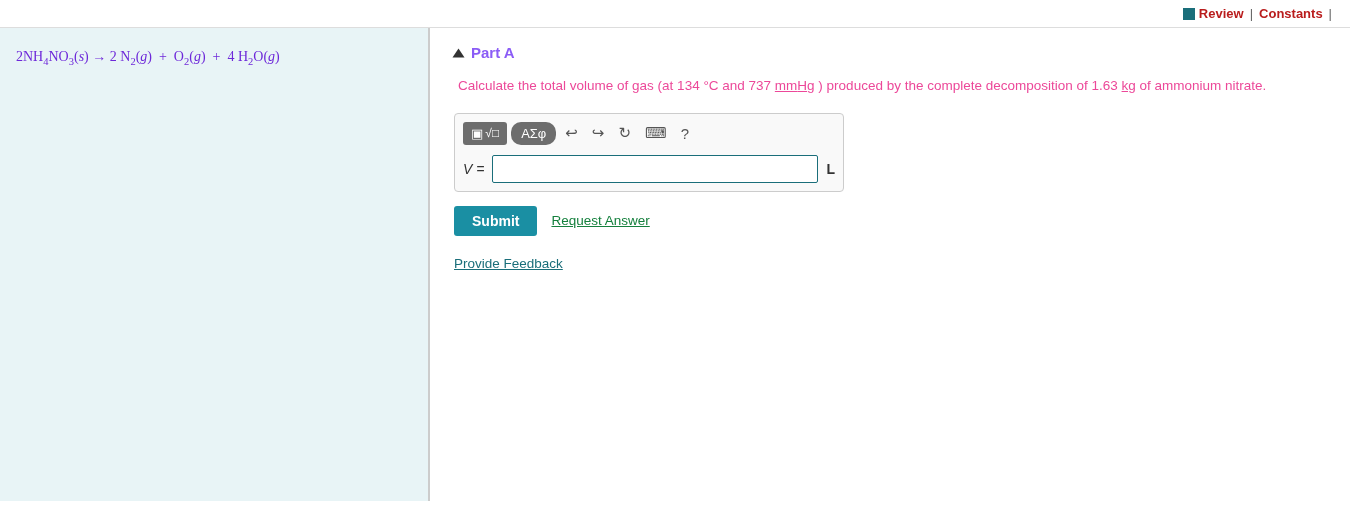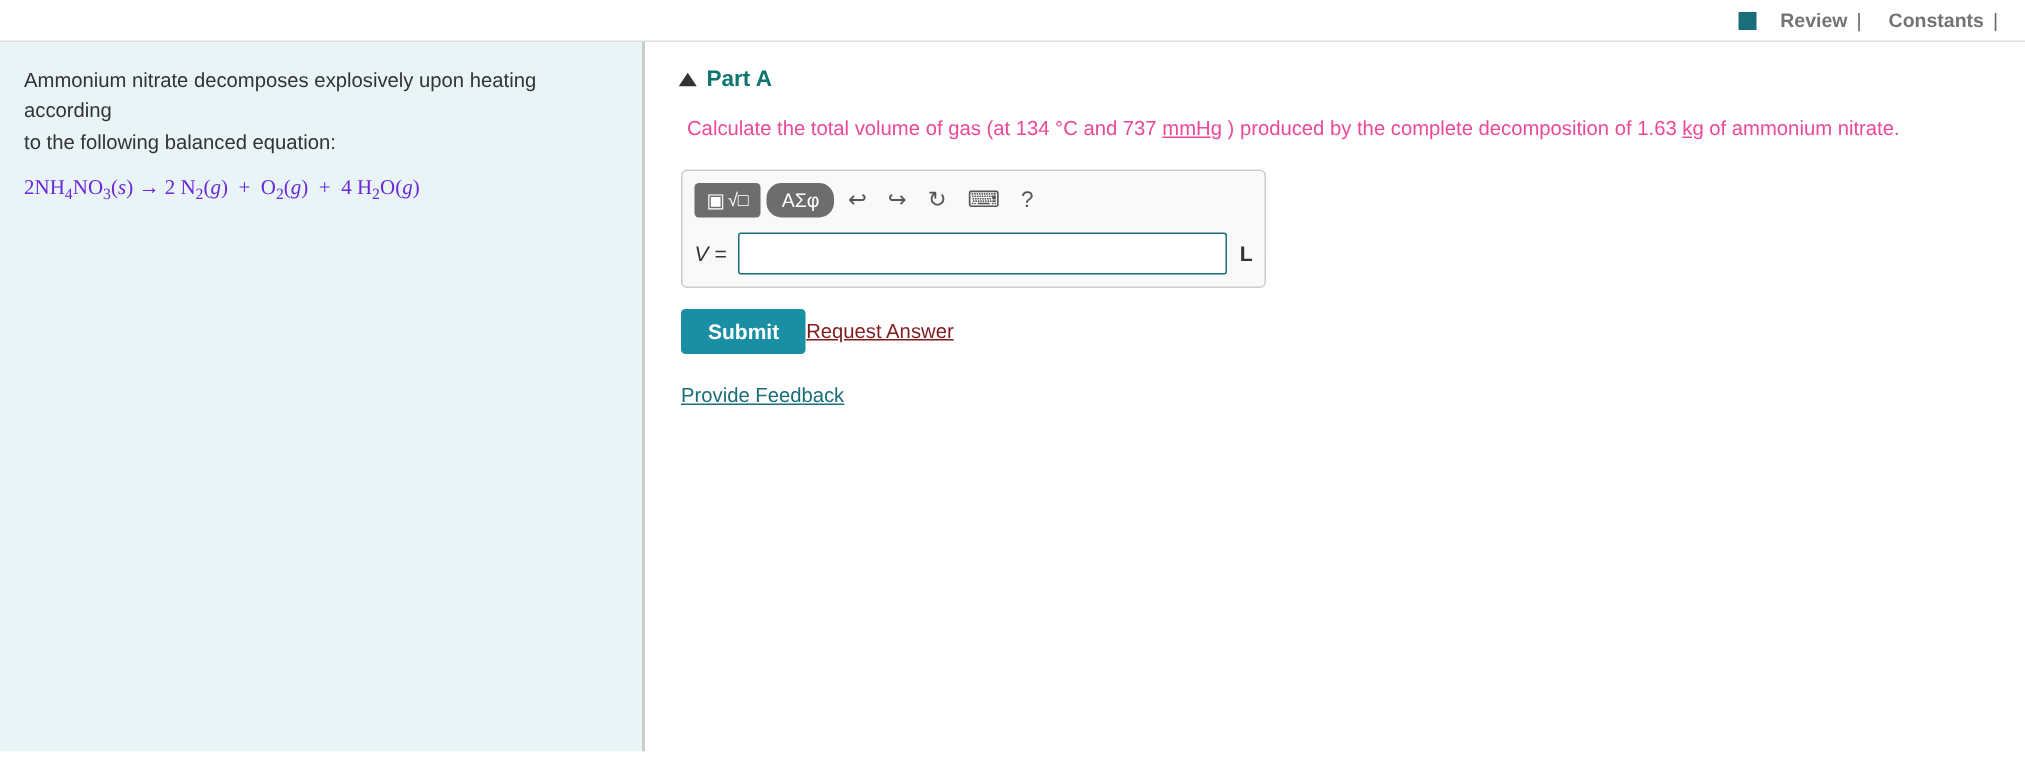--- a/index.html
+++ b/index.html
@@ -11,24 +11,23 @@
     }
     .top-bar {
       display: flex;
       justify-content: flex-end;
       align-items: center;
       padding: 6px 12px;
       border-bottom: 1px solid #ddd;
       font-size: 13px;
     }
     .top-bar a {
-      color: #737373;
+      color: #b91c1c;
       text-decoration: none;
       font-weight: bold;
-      margin-left: 12px;
     }
     .top-bar .separator {
       margin: 0 6px;
       color: #666;
     }
     .top-bar .review-icon {
       display: inline-block;
       width: 12px;
       height: 12px;
       background: #1a6e7a;
@@ -62,21 +61,21 @@
       padding: 16px 24px;
       background: #fff;
       overflow-y: auto;
     }
     .part-header {
       display: flex;
       align-items: center;
       font-weight: bold;
       font-size: 15px;
       margin-bottom: 14px;
-      color: #0f766e;
+      color: #8b5cf6;
     }
     .part-header .triangle {
       width: 0;
       height: 0;
       border-top: 6px solid transparent;
       border-bottom: 6px solid transparent;
       border-right: 9px solid #333;
       transform: rotate(90deg);
       margin-right: 8px;
       cursor: pointer;
@@ -149,34 +148,35 @@
       background: #fff;
     }
     .unit-label {
       font-size: 14px;
       font-weight: bold;
       color: #333;
     }
     .action-row {
       display: flex;
       align-items: center;
+      gap: 14px;
       margin-bottom: 20px;
     }
     .submit-btn {
       background: #1a8fa3;
       color: #fff;
       border: none;
       border-radius: 3px;
       padding: 7px 18px;
       font-size: 14px;
       cursor: pointer;
       font-weight: bold;
     }
     .request-answer-link {
-      color: #7f1d1d;
+      color: #15803d;
       text-decoration: underline;
       font-size: 13.5px;
       cursor: pointer;
       background: none;
       border: none;
     }
     .provide-feedback-link {
       color: #1a6e7a;
       font-size: 13.5px;
       cursor: pointer;
@@ -197,24 +197,20 @@
   <span class="review-icon"></span>
   <a href="#">Review</a>
   <span class="separator">|</span>
   <a href="#">Constants</a>
   <span class="separator">|</span>
 </div>
 
 <div class="main-layout">
 
   <div class="left-panel">
-    <p class="problem-text">
-      <span>Ammonium nitrate decomposes explosively upon heating according</span><br>
-      <span>to the following balanced equation:</span>
-    </p>
     <div class="equation math-eq">
       2NH<sub>4</sub>NO<sub>3</sub>(<em>s</em>) → 2 N<sub>2</sub>(<em>g</em>) &nbsp;+&nbsp; O<sub>2</sub>(<em>g</em>) &nbsp;+&nbsp; 4 H<sub>2</sub>O(<em>g</em>)
     </div>
   </div>
 
   <div class="right-panel">
     <div class="part-header">
       <span class="triangle"></span>
       <span>Part A</span>
     </div>

